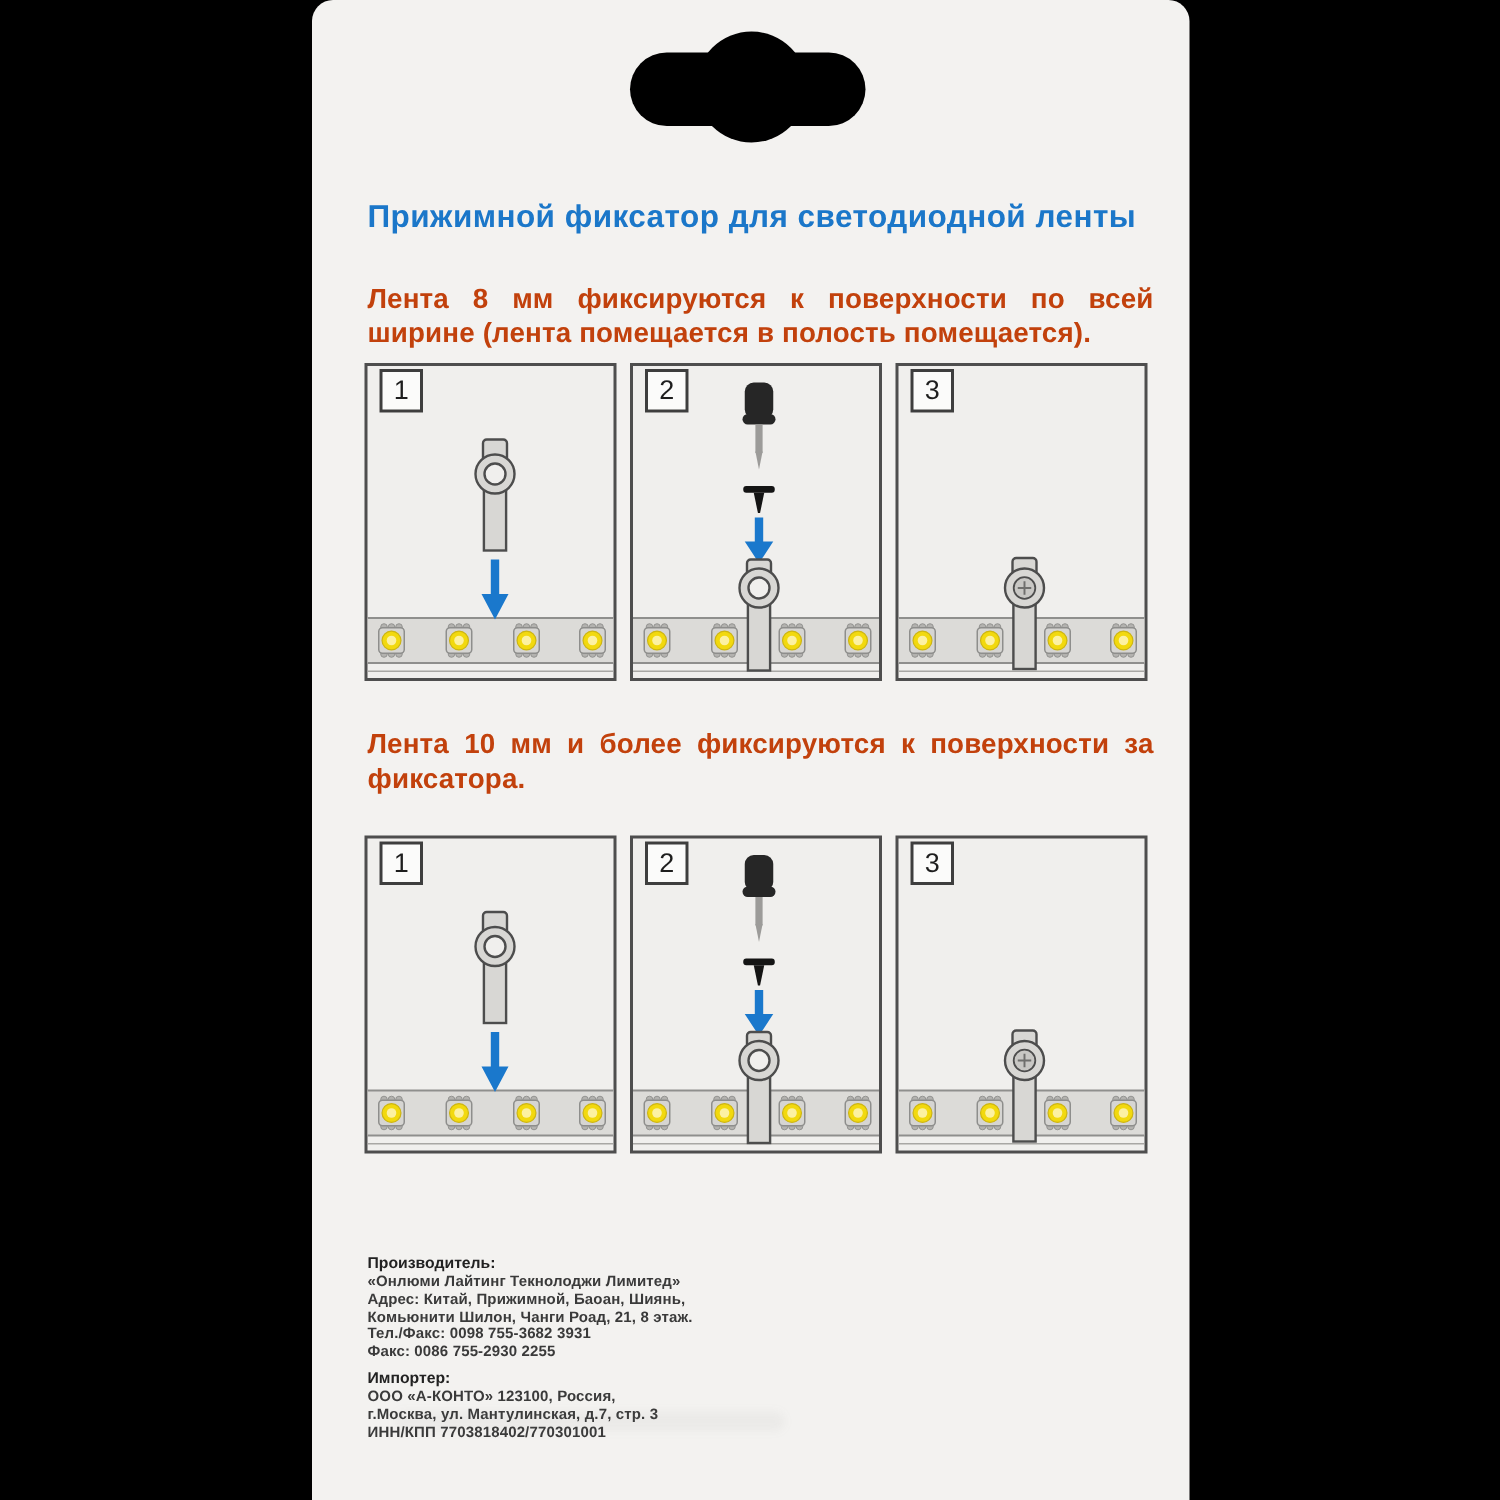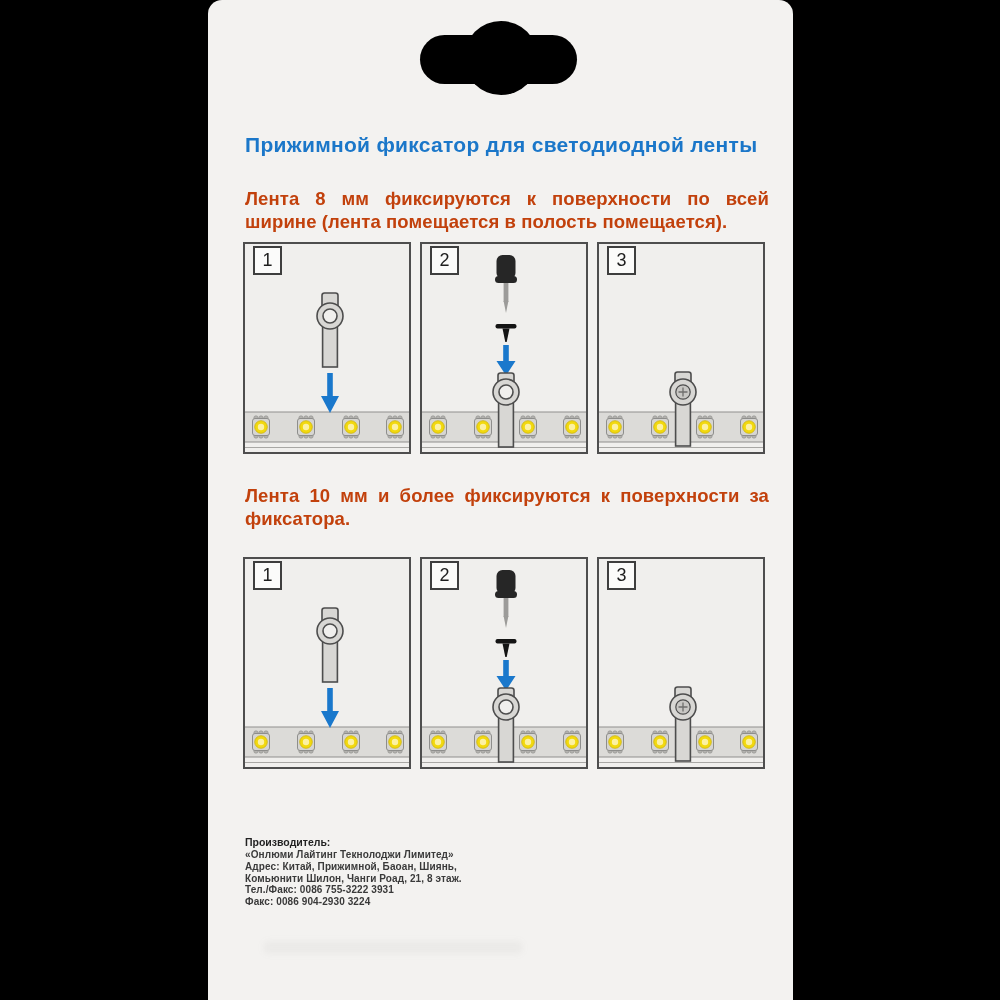--- a/index.html
+++ b/index.html
@@ -180,20 +180,26 @@
           </svg>
         <div class="badge">3</div>
       </div>
     </div>
 
     <div class="footer manuf">
       <div class="flabel">Производитель:</div>
       <div class="fline">«Онлюми Лайтинг Текнолоджи Лимитед»</div>
       <div class="fline">Адрес: Китай, Прижимной, Баоан, Шиянь,</div>
       <div class="fline">Комьюнити Шилон, Чанги Роад, 21, 8 этаж.</div>
-      <div class="fline">Тел./Факс: 0086 755-3222 3931</div>
-      <div class="fline">Факс: 0086 904-2930 3224</div>
-    </div>
-
+      <div class="fline">Тел./Факс: 0098 755-3682 3931</div>
+      <div class="fline">Факс: 0086 755-2930 2255</div>
+    </div>
+
+    <div class="footer imp">
+      <div class="flabel">Импортер:</div>
+      <div class="fline">ООО «А-КОНТО» 123100, Россия,</div>
+      <div class="fline">г.Москва, ул. Мантулинская, д.7, стр. 3</div>
+      <div class="fline">ИНН/КПП 7703818402/770301001</div>
+    </div>
 
     <div class="ghost"></div>
   </div>
 </div>
 
 </body></html>

